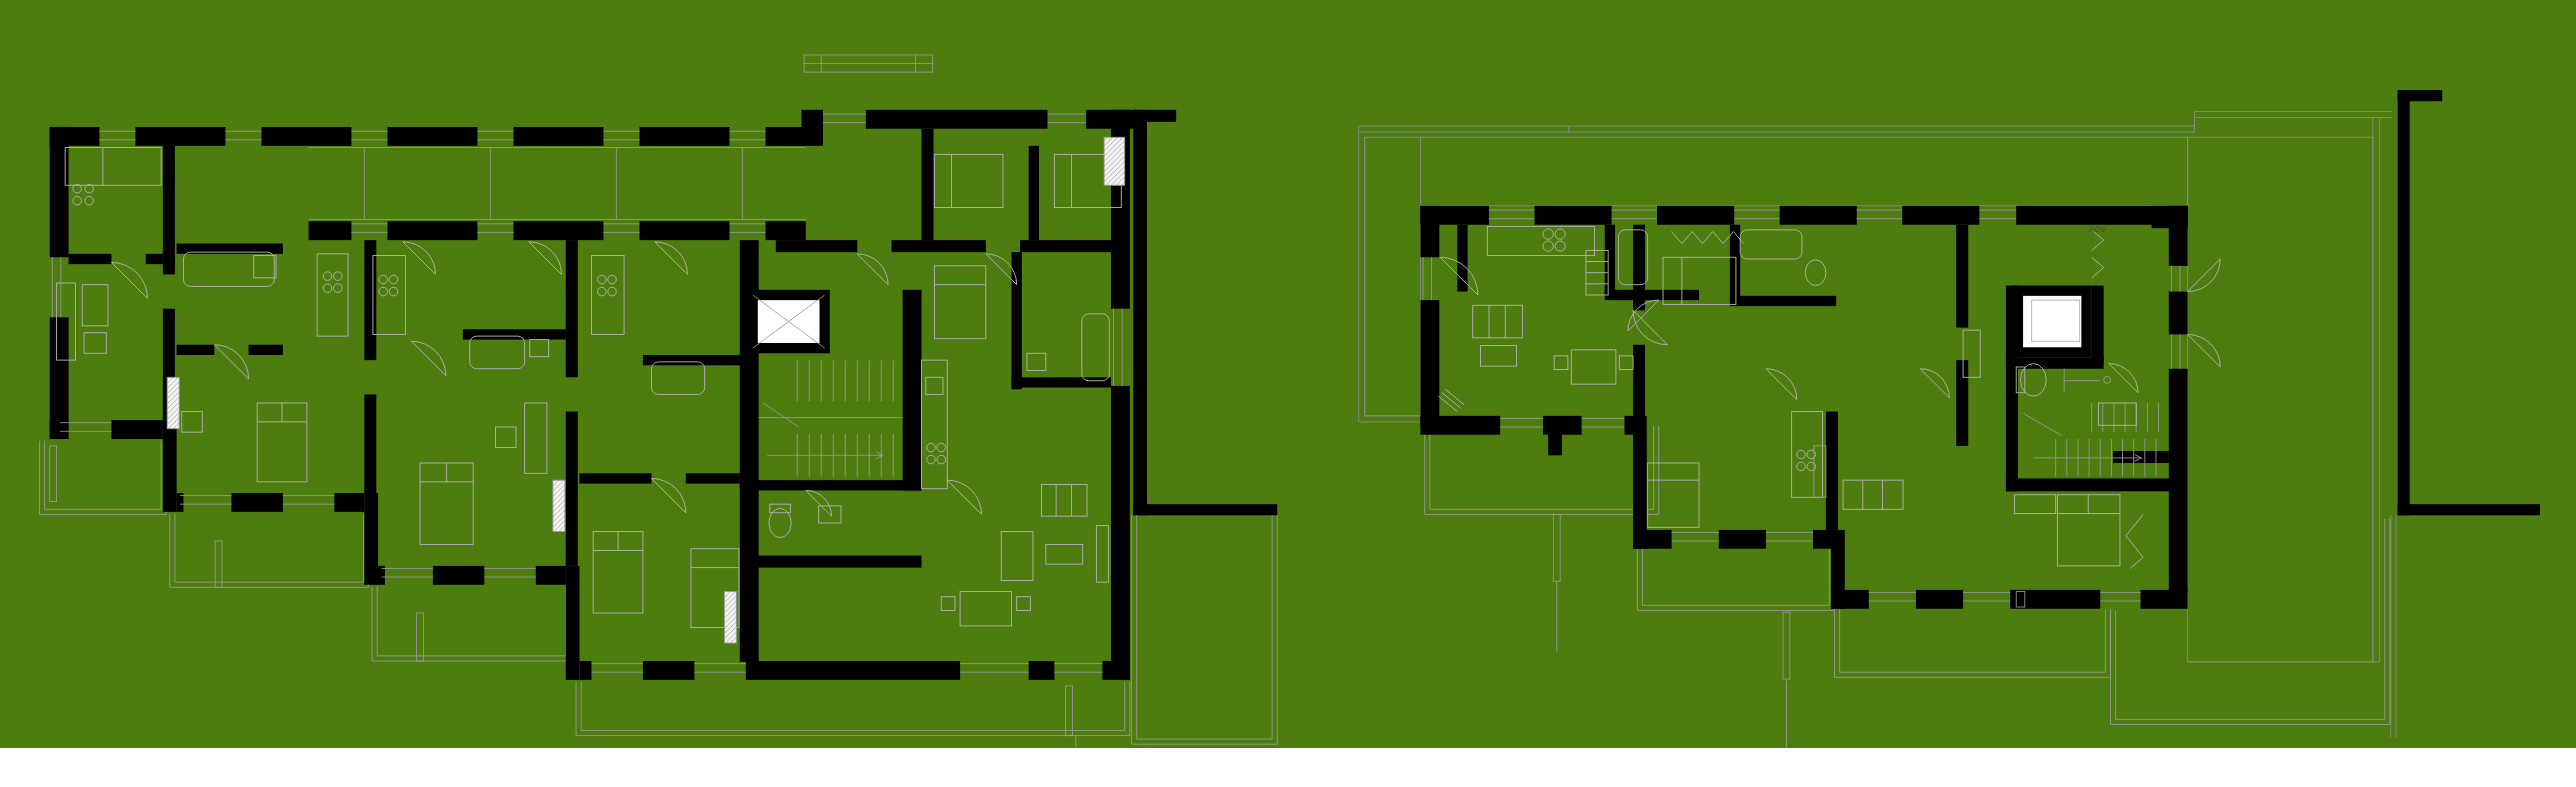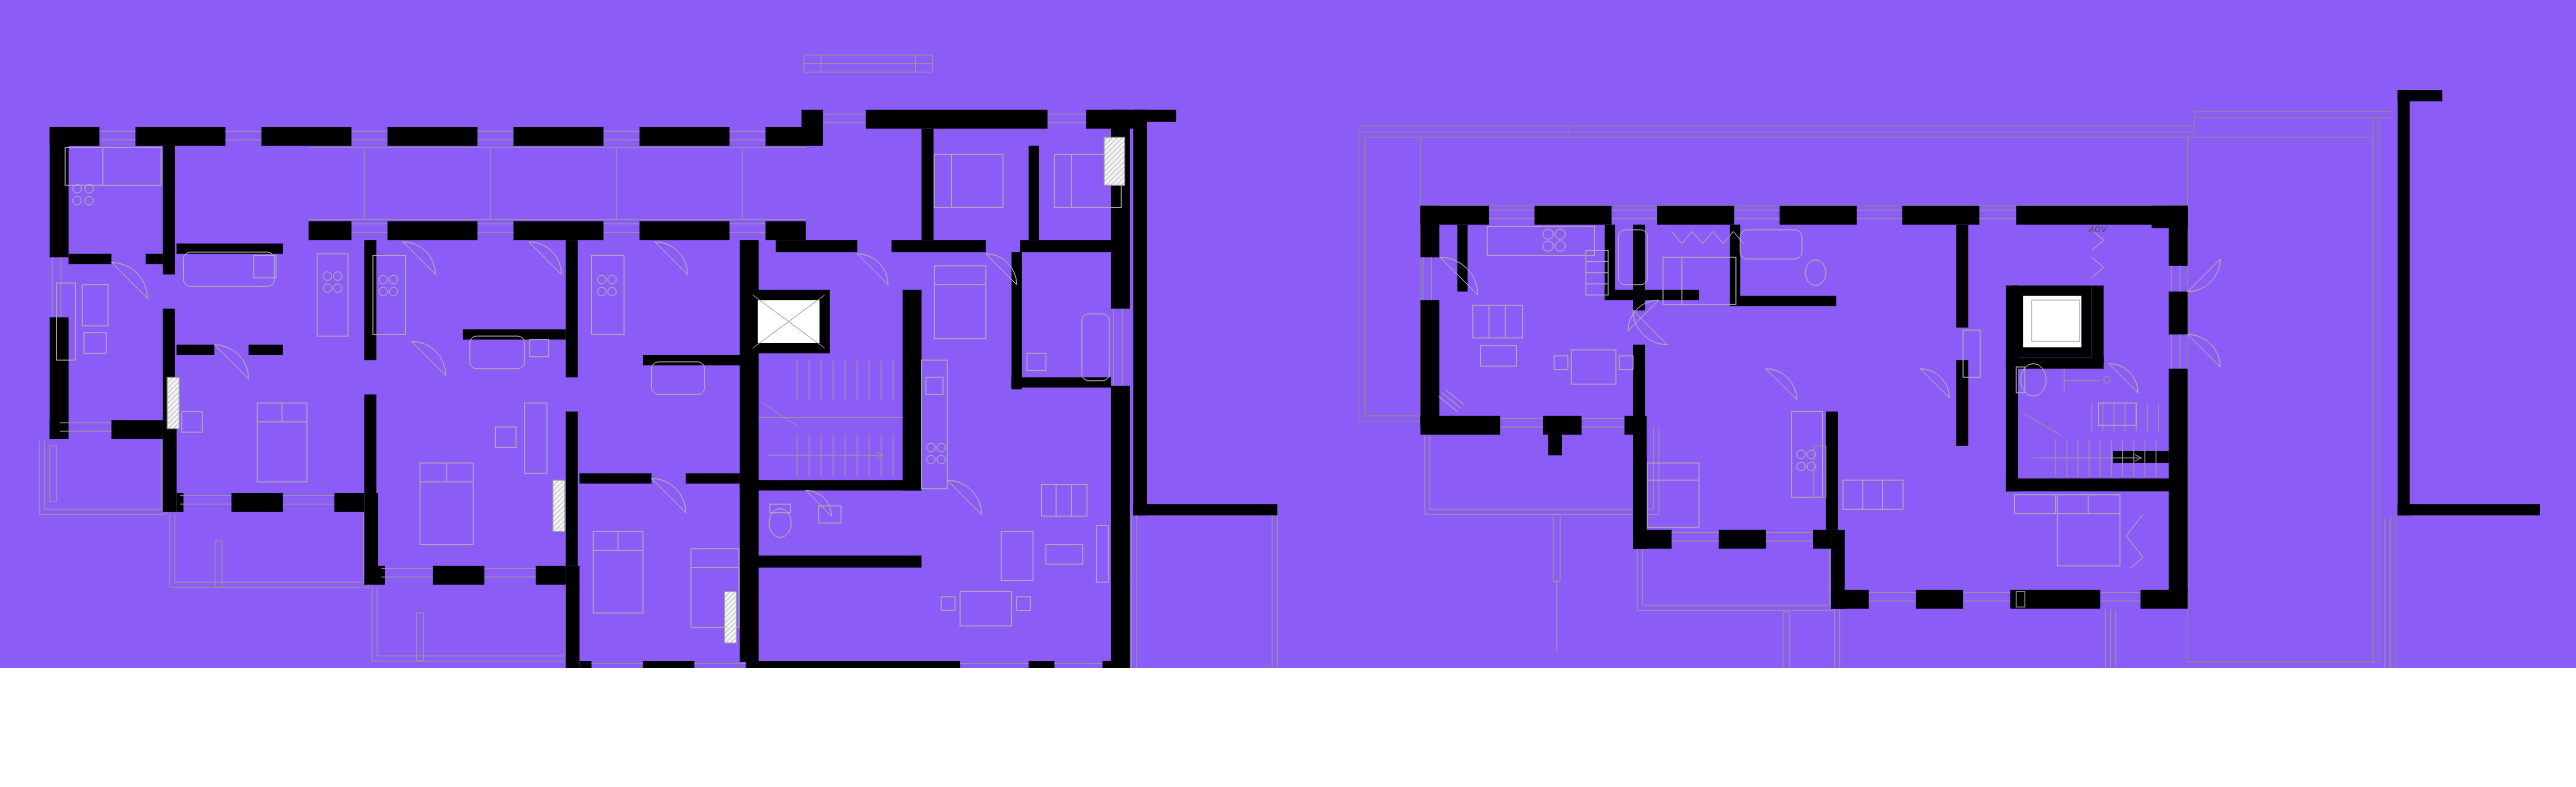--- a/index.html
+++ b/index.html
@@ -1,16 +1,16 @@
 <!DOCTYPE html>
 <html style="--wall: #000000; --thin_line: #9a9a9a; --parapet_line: #8c8c8c; --furniture_line: #b0b0b0; --terrace_fill: #efeeec; --terrace_dot: #d8d6d2; --annotation_text: #4a4a4a;font-size:13.7px"><head>
 <meta charset="utf-8">
 <style>
   html,body{margin:0;padding:0;background:#fff;}
-  .stage{position:relative;width:2576px;height:668px;background:#8b5cf6;overflow:hidden;
+  .stage{position:relative;width:2576px;height:748px;background:#4d7c0f;overflow:hidden;
          font-family:"DejaVu Sans", sans-serif;}
   svg{display:block}
   .w   {fill:var(--wall,#000);stroke:none;}
   .tl  {fill:none;stroke:var(--thin_line,#9a9a9a);stroke-width:1;}
   .tl2 {fill:none;stroke:var(--parapet_line,#8c8c8c);stroke-width:1;}
   .fl  {fill:none;stroke:var(--furniture_line,#b0b0b0);stroke-width:1.1;}
   .shaft{fill:#fff;stroke:var(--wall,#000);stroke-width:12;}
   .anno{font:italic 9px "DejaVu Sans",sans-serif;fill:var(--annotation_text,#4a4a4a);letter-spacing:.5px;}
 </style>
 </head>

